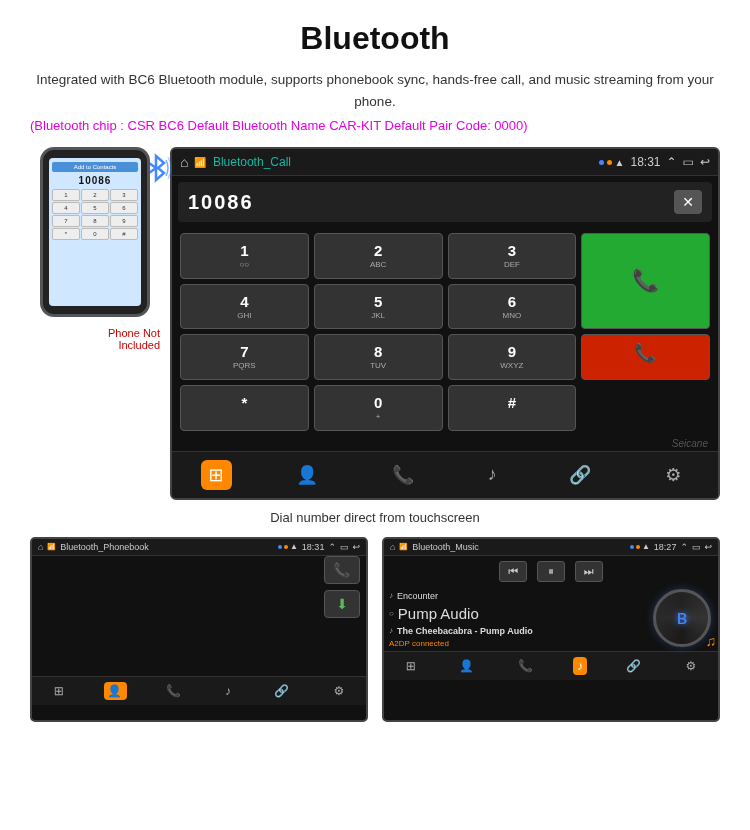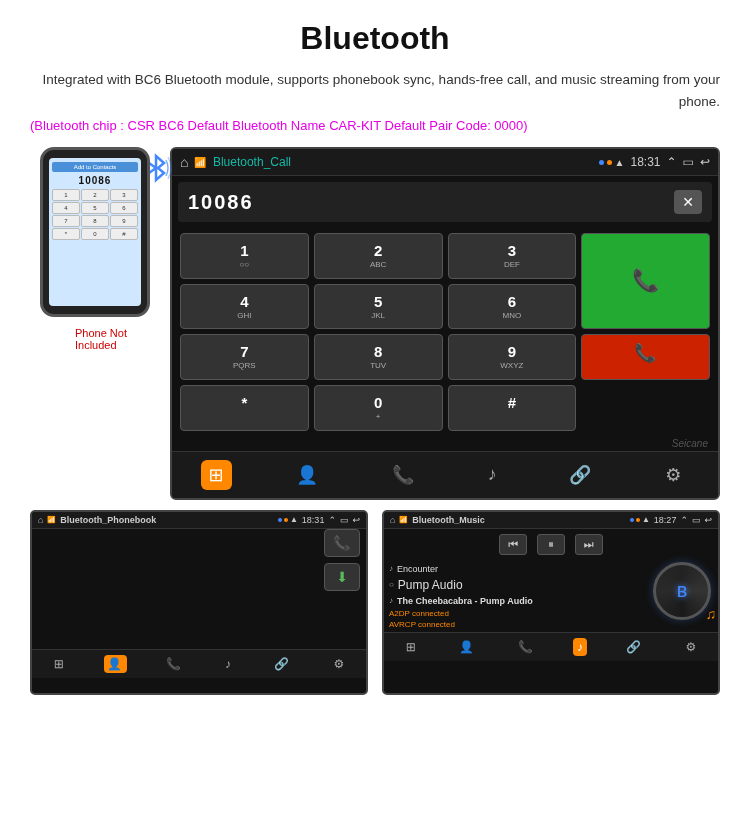--- a/index.html
+++ b/index.html
@@ -19,21 +19,21 @@
 
     .main-title {
       text-align: center;
       font-size: 32px;
       font-weight: bold;
       margin-bottom: 12px;
       color: #111;
     }
 
     .subtitle-text {
-      text-align: right;
+      text-align: center;
       font-size: 13.5px;
       color: #333;
       line-height: 1.6;
       margin-bottom: 6px;
     }
 
     .specs-line {
       font-size: 13px;
       color: #e600e6;
       margin-bottom: 14px;
@@ -112,21 +112,21 @@
       border-radius: 2px;
       text-align: center;
       font-size: 6px;
       padding: 2px 0;
       color: #333;
     }
 
     .phone-not-included {
       font-size: 11px;
       color: #cc0000;
-      text-align: left;
+      text-align: right;
       margin-top: 4px;
       margin-left: 45px;
     }
 
     
     .car-screen {
       flex: 1;
       background: #111;
       border-radius: 6px;
       overflow: hidden;
@@ -313,21 +313,20 @@
       align-items: center;
       padding: 3px 6px;
       gap: 4px;
       border-bottom: 1px solid #333;
     }
 
     .small-header-title {
       color: #ccc;
       font-size: 9px;
       flex: 1;
-      font-weight: bold;
     }
 
     .small-dots {
       display: flex; gap: 2px; align-items: center;
     }
 
     .small-dot-blue { width: 4px; height: 4px; border-radius: 50%; background: #4488ff; }
     .small-dot-orange { width: 4px; height: 4px; border-radius: 50%; background: #ff8800; }
     .small-time { color: #ccc; font-size: 9px; }
     .small-header-icons { display: flex; gap: 4px; }
@@ -528,20 +527,21 @@
         <span class="toolbar-btn active">⊞</span>
         <span class="toolbar-btn">👤</span>
         <span class="toolbar-btn">📞</span>
         <span class="toolbar-btn">♪</span>
         <span class="toolbar-btn">🔗</span>
         <span class="toolbar-btn">⚙</span>
       </div>
     </div>
   </div>
 
+  <div class="dial-caption">Dial number direct from touchscreen</div>
 
   <div class="bottom-screens">
 
     <div class="bottom-screen-block">
       <div class="small-car-screen">
         <div class="small-screen-header">
           <span style="color:#ccc;font-size:9px;">⌂</span>
           <span style="color:#ccc;font-size:7px;">📶</span>
           <span class="small-header-title">Bluetooth_Phonebook</span>
           <div class="small-dots">
@@ -603,28 +603,27 @@
         </div>
 
         <div style="display:flex; padding:2px 5px; gap:5px;">
           <div style="flex:1;">
             <div style="display:flex;align-items:center;gap:4px;padding:2px 0;">
               <span style="font-size:8px;color:#aaa;">♪</span>
               <span style="font-size:9px;color:#ddd;">Encounter</span>
             </div>
             <div style="display:flex;align-items:center;gap:4px;padding:2px 0;">
               <span style="font-size:8px;color:#aaa;">○</span>
-              <span style="font-size:12px;color:#ddd;">Pump Audio</span>
+              <span style="font-size:15px;color:#ddd;">Pump Audio</span>
             </div>
             <div style="display:flex;align-items:center;gap:4px;padding:2px 0;">
               <span style="font-size:8px;color:#aaa;">♪</span>
               <span style="font-size:9px;color:#ddd;font-weight:bold;">The Cheebacabra - Pump Audio</span>
             </div>
             <div style="font-size:8px;color:#ff8800;padding:1px 0;">A2DP connected</div>
-            <div style="font-size:8px;color:#ff8800;padding:1px 0;">AVRCP connected</div>
           </div>
 
           <div style="width:60px;height:60px;flex-shrink:0;">
             <div class="album-circle">
               <span class="album-bt-icon">ʙ</span>
               <span class="note-decoration">♫</span>
             </div>
           </div>
         </div>
 

